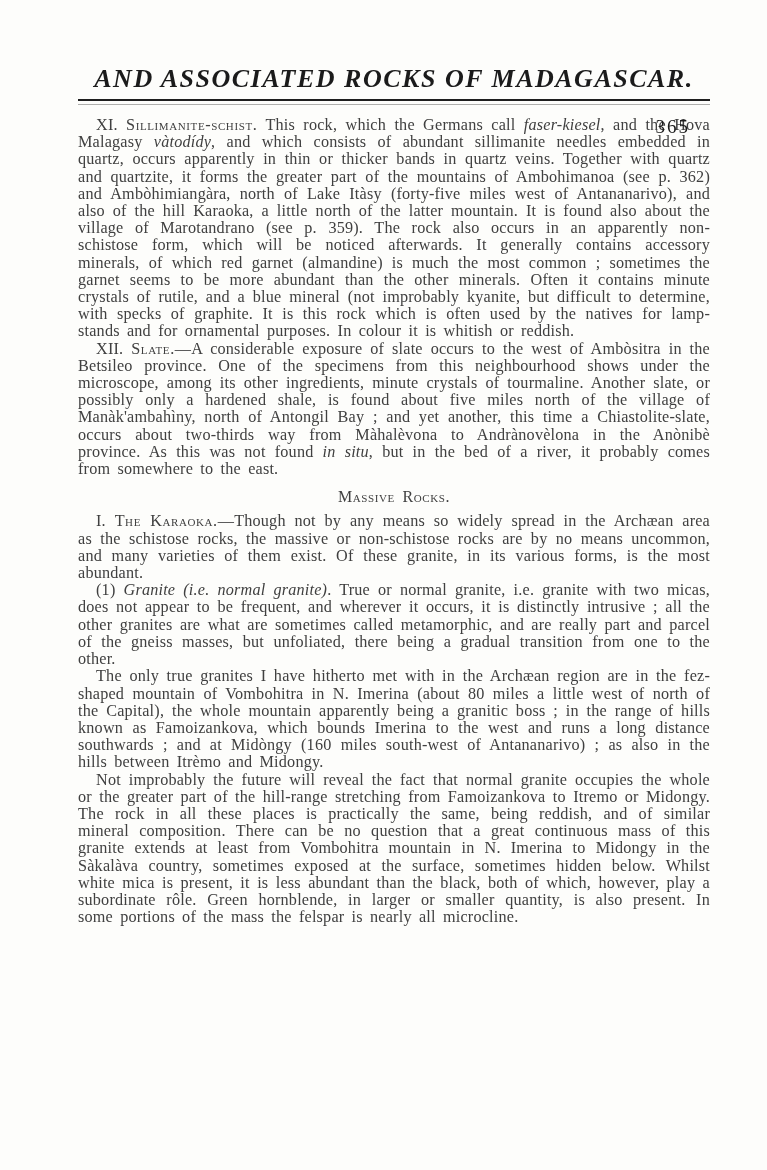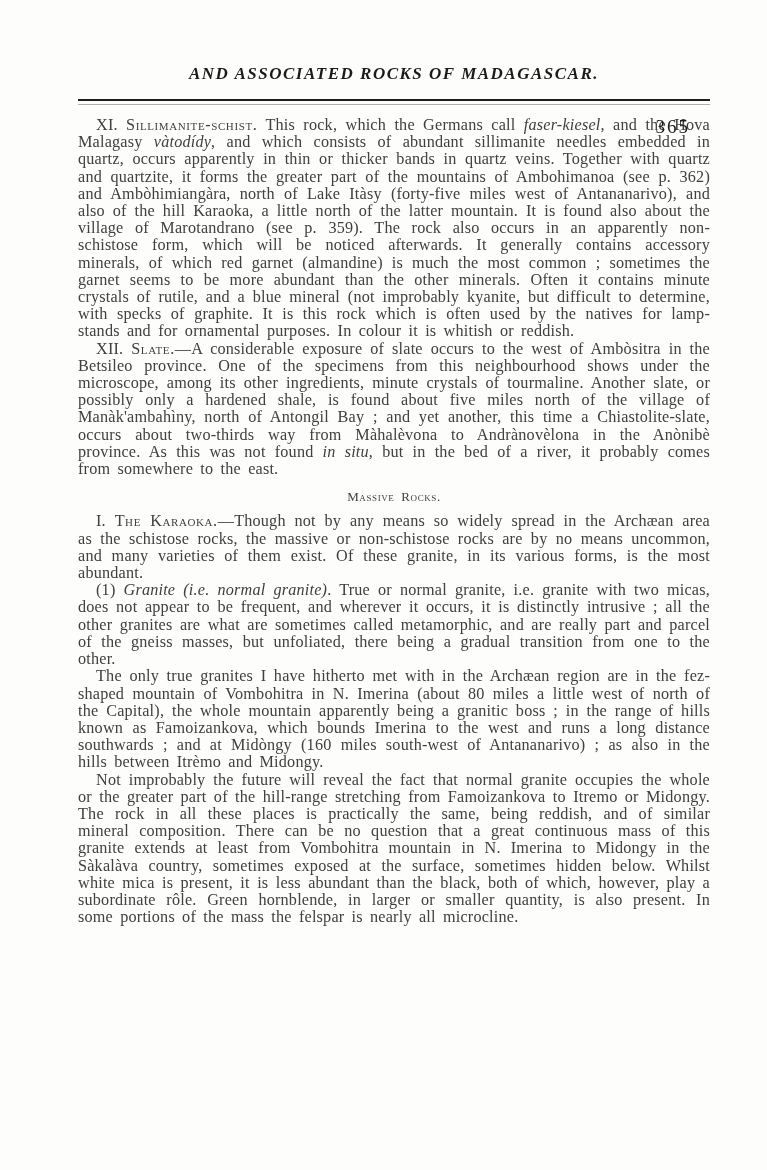--- a/index.html
+++ b/index.html
@@ -25,21 +25,21 @@
     width: 632px;
   }
   .header {
     position: relative;
     height: 28px;
   }
   .running-title {
     text-align: center;
     font-style: italic;
     font-weight: bold;
-    font-size: 17px;
+    font-size: 26px;
     letter-spacing: 1.5px;
     white-space: nowrap;
   }
   .page-number {
     position: absolute;
     right: 20px;
     top: 4px;
     font-size: 19px;
     letter-spacing: 2px;
     font-style: normal;
@@ -61,21 +61,21 @@
     letter-spacing: 0.2px;
     color: #404040;
   }
   .body-text p.paragraph {
     margin: 0;
     text-indent: 18px;
   }
   .body-text h2.heading {
     margin: 10px 0 8px 0;
     text-align: center;
-    font-size: 13px;
+    font-size: 16px;
     font-weight: normal;
     font-variant: small-caps;
     letter-spacing: 1px;
     text-indent: 0;
   }
   .smallcaps {
     font-variant: small-caps;
     letter-spacing: 0.6px;
   }
   .italic {

